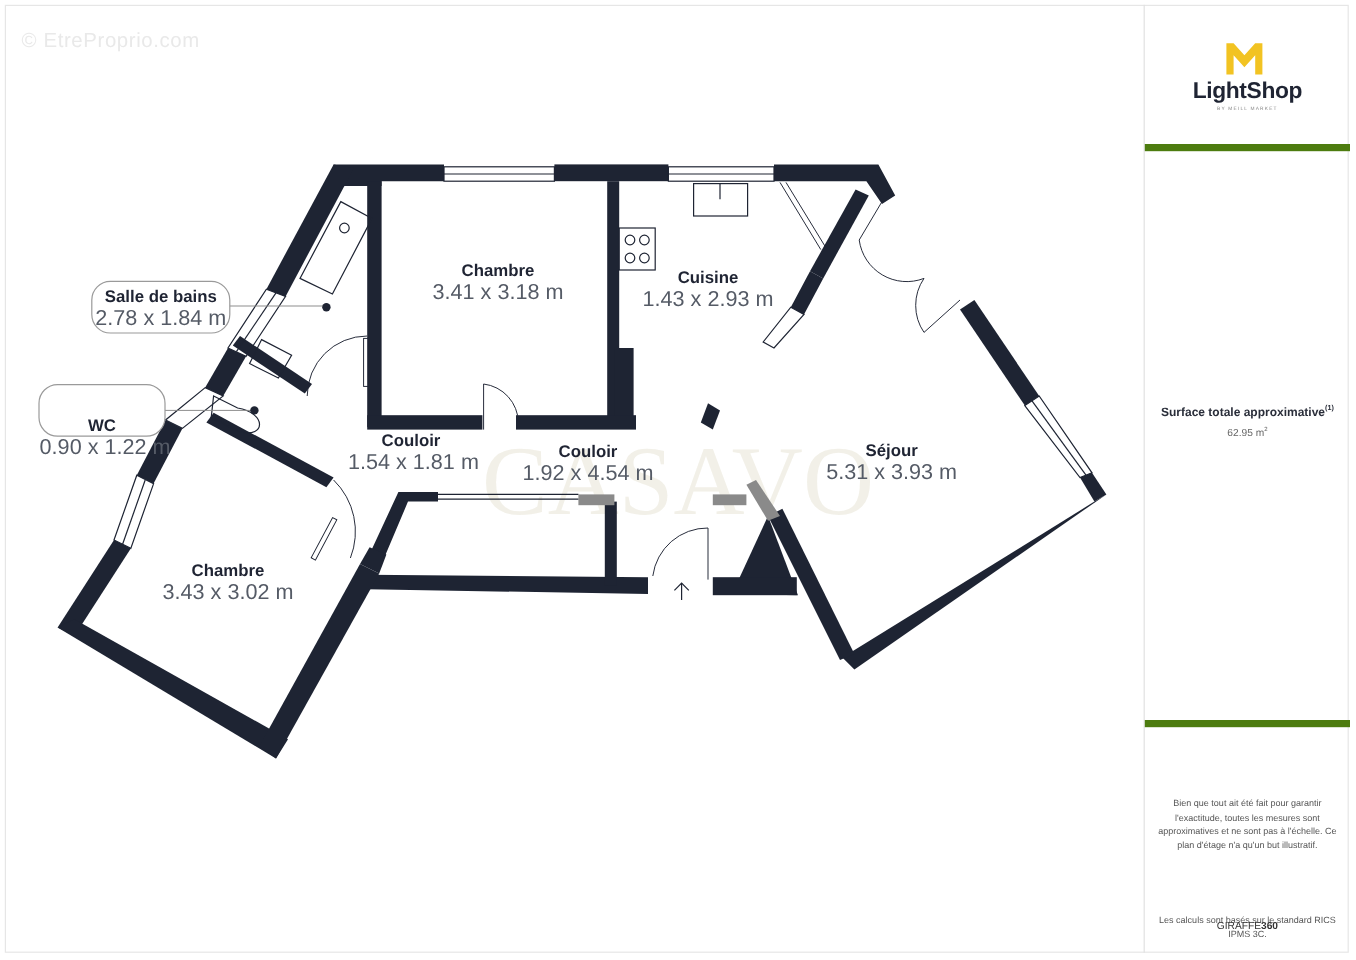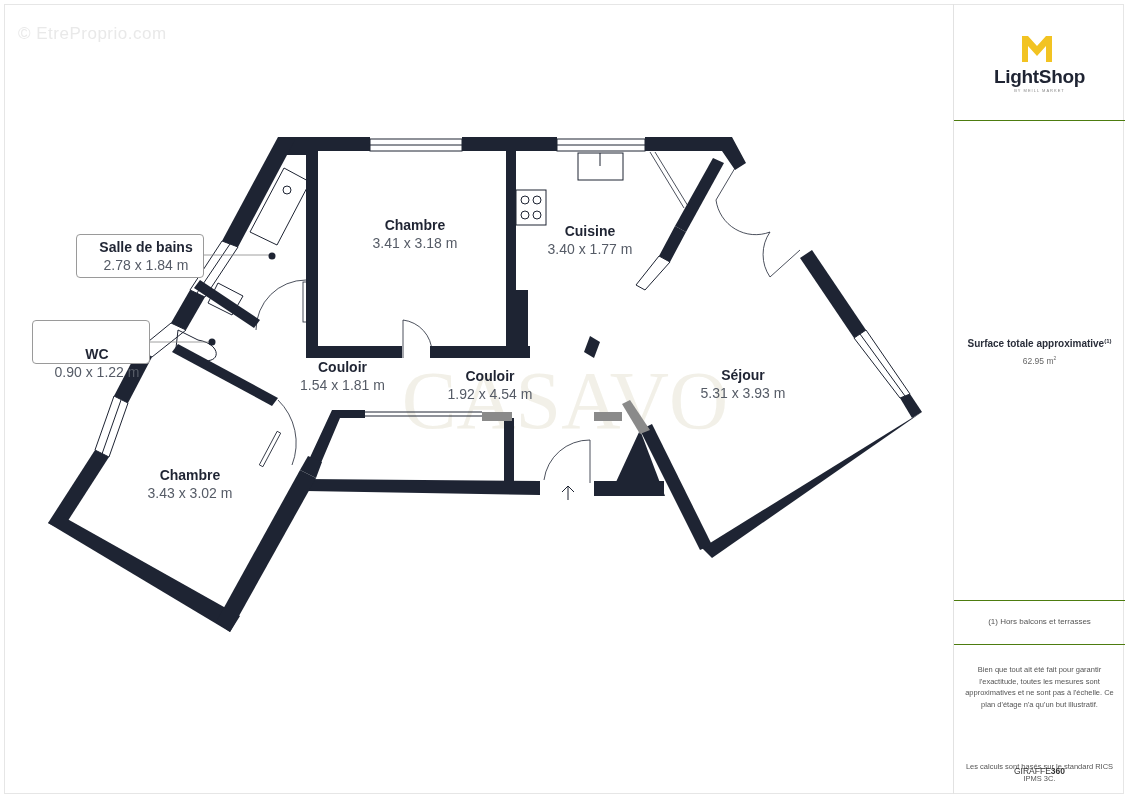--- a/index.html
+++ b/index.html
@@ -1,40 +1,40 @@
 <!DOCTYPE html>
 <html><head>
 <meta charset="utf-8">
 <style>
   html, body { margin: 0; padding: 0; background: #ffffff; }
   body { width: 1130px; height: 800px; position: relative; overflow: hidden; font-family: "Liberation Sans", sans-serif; }
   .frame { position: absolute; left: 4px; top: 4px; width: 1120px; height: 790px; border: 1px solid #e6e6e6; box-sizing: border-box; }
   .watermark-top { position: absolute; left: 18px; top: 24px; font-size: 17px; color: #e9e9e9; letter-spacing: 0.5px; }
   .plan { position: absolute; left: 0; top: 0; width: 955px; height: 800px; }
   .side { position: absolute; left: 953px; top: 4px; width: 171px; height: 790px; border-left: 1px solid #e2e2e2; }
-  .side-block { position: absolute; left: 0; width: 171px; border-bottom: 1px solid #4d7c0f; text-align: center; color: #444; }
+  .side-block { position: absolute; left: 0; width: 171px; border-bottom: 6px solid #4d7c0f; text-align: center; color: #444; }
   .logo-block { top: 0; height: 116px; }
   .logo-mark { position: absolute; left: 66px; top: 30px; width: 34px; height: 30px; }
   .logo-name { position: absolute; left: 0; width: 171px; top: 62px; font-size: 19px; font-weight: bold; color: #1f2433; letter-spacing: -0.3px; }
   .logo-sub { position: absolute; left: 0; width: 171px; top: 84px; font-size: 4px; color: #888; letter-spacing: 1px; }
   .surface-block { top: 116px; height: 480px; }
   .surface-title { position: absolute; top: 218px; left: 0; width: 171px; font-size: 10px; font-weight: bold; color: #2a2e3a; }
   .surface-title sup { font-size: 6px; }
   .surface-val { position: absolute; top: 235px; left: 0; width: 171px; font-size: 8.5px; color: #666; }
   .surface-val sup { font-size: 5px; }
   .note-block { top: 596px; height: 44px; }
   .note-text { position: absolute; top: 17px; left: 0; width: 171px; font-size: 8px; color: #555; }
   .disc-block { top: 640px; height: 150px; border-bottom: none; }
   .disc-p { position: absolute; left: 10px; width: 151px; font-size: 7.5px; line-height: 11.5px; color: #555; }
   .brand { position: absolute; top: 122px; left: 0; width: 171px; font-size: 8.5px; color: #333; }
   .brand b { font-weight: bold; margin-top: 28px; }
   .label { position: absolute; text-align: center; white-space: nowrap; }
   .label .name { font-size: 14px; font-weight: bold; color: #1f2433; line-height: 18px; }
-  .label .dim { font-size: 14px; color: #555b66; line-height: 18px; }
-  .callout { position: absolute; border: 1px solid #9a9a9a; border-radius: 4px; background: #fff; text-align: center; padding-left: 12px; }
+  .label .dim { font-size: 18px; color: #555b66; line-height: 18px; }
+  .callout { position: absolute; border: 1px solid #9a9a9a; border-radius: 16px; background: #fff; text-align: center; }
 </style>
 </head>
 <body>
 
 <div class="frame"></div>
 
 <div class="watermark-top">© EtreProprio.com</div>
 
 <svg class="plan" viewBox="0 0 955 800" xmlns="http://www.w3.org/2000/svg">
 
@@ -160,21 +160,21 @@
     <polyline points="562,492 568,486 574,492"></polyline>
   </g>
 </svg>
 
 <div class="label" style="left:360px;top:216px;width:110px;">
   <div class="name">Chambre</div>
   <div class="dim">3.41 x 3.18 m</div>
 </div>
 <div class="label" style="left:535px;top:222px;width:110px;">
   <div class="name">Cuisine</div>
-  <div class="dim">3.40 x 1.77 m</div>
+  <div class="dim">1.43 x 2.93 m</div>
 </div>
 <div class="callout" style="left:76px;top:234px;width:114px;height:42px;">
   <div class="label" style="position:static;">
     <div class="name" style="margin-top:3px;">Salle de bains</div>
     <div class="dim">2.78 x 1.84 m</div>
   </div>
 </div>
 <div class="callout" style="left:32px;top:320px;width:104px;height:42px;">
   <div class="label" style="position:static;margin-top:24px;">
     <div class="name" style="margin-top:3px;">WC</div>
@@ -203,21 +203,18 @@
     <svg class="logo-mark" viewBox="0 0 34 30">
       <polygon points="2,2 8,2 17,12 26,2 32,2 32,28 26,28 26,12 17,22 8,12 8,28 2,28" fill="#f2c322"></polygon>
     </svg>
     <div class="logo-name">LightShop</div>
     <div class="logo-sub">BY MEILL MARKET</div>
   </div>
   <div class="side-block surface-block">
     <div class="surface-title"><span>Surface totale approximative</span><sup>(1)</sup></div>
     <div class="surface-val"><span>62.95 m</span><sup>2</sup></div>
   </div>
-  <div class="side-block note-block">
-    <div class="note-text">(1) Hors balcons et terrasses</div>
-  </div>
   <div class="side-block disc-block">
     <div class="disc-p" style="top:20px;">Bien que tout ait été fait pour garantir l'exactitude, toutes les mesures sont approximatives et ne sont pas à l'échelle. Ce plan d'étage n'a qu'un but illustratif.</div>
     <div class="disc-p" style="top:88px;margin-top:29px;">Les calculs sont basés sur le standard RICS IPMS 3C.</div>
     <div class="brand"><span>GIRAFFE</span><b>360</b></div>
   </div>
 </div>
 
 </body></html>

